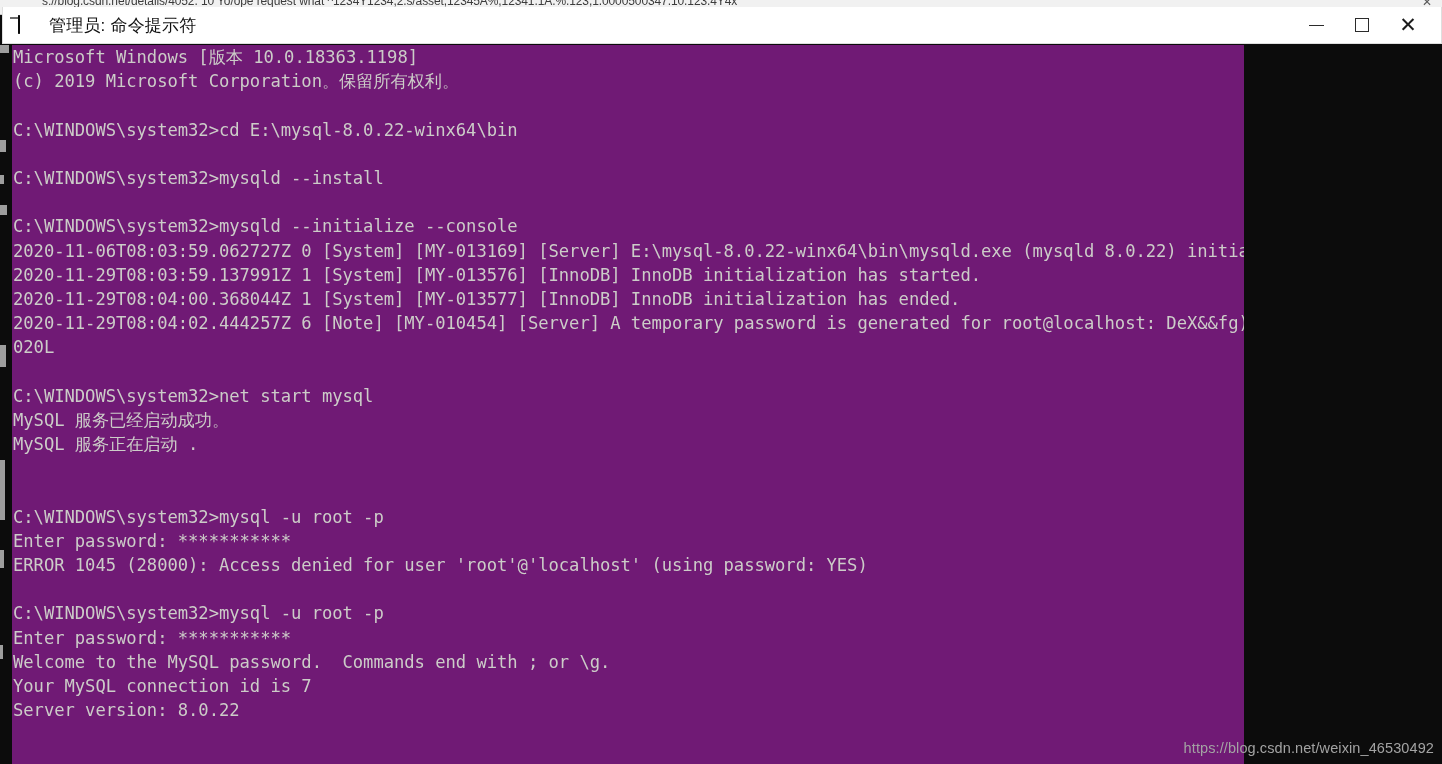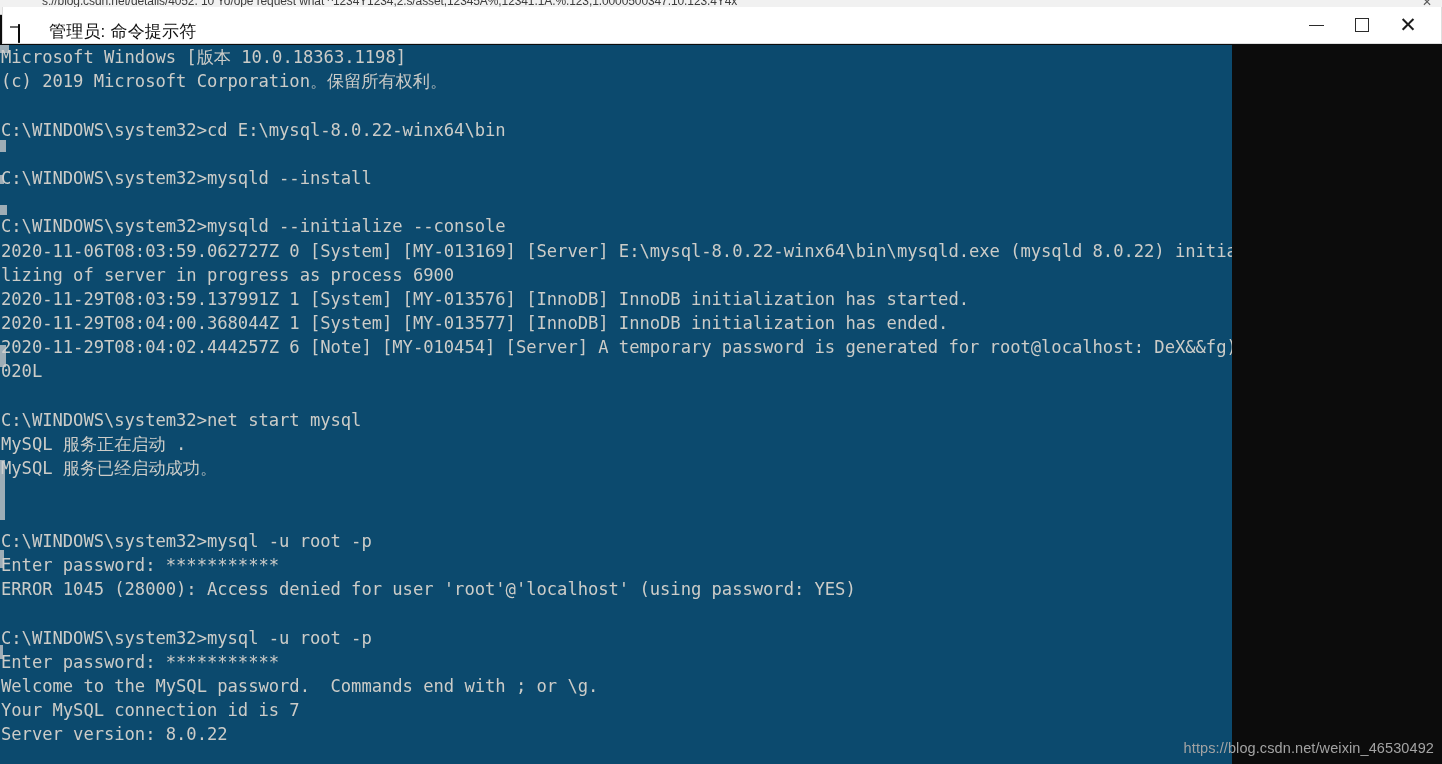--- a/index.html
+++ b/index.html
@@ -53,21 +53,21 @@
   .titlebar {
     position: absolute;
     left: 2px;
     top: 7px;
     width: 1440px;
     height: 37px;
     background: #ffffff;
     border: 1px solid #dedede;
     border-top: none;
     display: flex;
-    align-items: flex-end;
+    align-items: center;
   }
   .titlebar .icon-wrap {
     width: 22px;
     height: 18px;
     margin-left: 15px;
     margin-right: 9px;
     flex: 0 0 auto;
     position: relative;
   }
   .cmd-icon {
@@ -129,25 +129,25 @@
     font-size: 21px;
     line-height: 20px;
     color: #1c1c1c;
     font-weight: 300;
   }
   .wbtn-close { margin-right: 10px; }
 
   
   .console {
     position: absolute;
-    left: 0;
+    left: 12px;
     top: 45px;
     width: 1232px;
     height: 719px;
-    background: #0c4a6e;
+    background: #701a75;
     overflow: hidden;
   }
   .console-inner {
     position: absolute;
     left: 0;
     top: 0;
     padding-left: 1px;
   }
   .cline {
     font-family: "DejaVu Sans Mono", monospace;
@@ -233,29 +233,28 @@
     <div class="console-inner" id="console-inner">
         <div class="cline cjk">Microsoft Windows [版本 10.0.18363.1198]</div>
         <div class="cline cjk">(c) 2019 Microsoft Corporation。保留所有权利。</div>
         <div class="cline">&nbsp;</div>
         <div class="cline">C:\WINDOWS\system32&gt;cd E:\mysql-8.0.22-winx64\bin</div>
         <div class="cline">&nbsp;</div>
         <div class="cline">C:\WINDOWS\system32&gt;mysqld --install</div>
         <div class="cline">&nbsp;</div>
         <div class="cline">C:\WINDOWS\system32&gt;mysqld --initialize --console</div>
         <div class="cline">2020-11-06T08:03:59.062727Z 0 [System] [MY-013169] [Server] E:\mysql-8.0.22-winx64\bin\mysqld.exe (mysqld 8.0.22) initia</div>
-        <div class="cline">lizing of server in progress as process 6900</div>
         <div class="cline">2020-11-29T08:03:59.137991Z 1 [System] [MY-013576] [InnoDB] InnoDB initialization has started.</div>
         <div class="cline">2020-11-29T08:04:00.368044Z 1 [System] [MY-013577] [InnoDB] InnoDB initialization has ended.</div>
         <div class="cline">2020-11-29T08:04:02.444257Z 6 [Note] [MY-010454] [Server] A temporary password is generated for root@localhost: DeX&amp;&amp;fg)</div>
         <div class="cline">020L</div>
         <div class="cline">&nbsp;</div>
         <div class="cline">C:\WINDOWS\system32&gt;net start mysql</div>
+        <div class="cline cjk">MySQL 服务已经启动成功。</div>
         <div class="cline cjk">MySQL 服务正在启动 .</div>
-        <div class="cline cjk">MySQL 服务已经启动成功。</div>
         <div class="cline">&nbsp;</div>
         <div class="cline">&nbsp;</div>
         <div class="cline">C:\WINDOWS\system32&gt;mysql -u root -p</div>
         <div class="cline">Enter password: ***********</div>
         <div class="cline">ERROR 1045 (28000): Access denied for user 'root'@'localhost' (using password: YES)</div>
         <div class="cline">&nbsp;</div>
         <div class="cline">C:\WINDOWS\system32&gt;mysql -u root -p</div>
         <div class="cline">Enter password: ***********</div>
         <div class="cline">Welcome to the MySQL password.  Commands end with ; or \g.</div>
         <div class="cline">Your MySQL connection id is 7</div>

